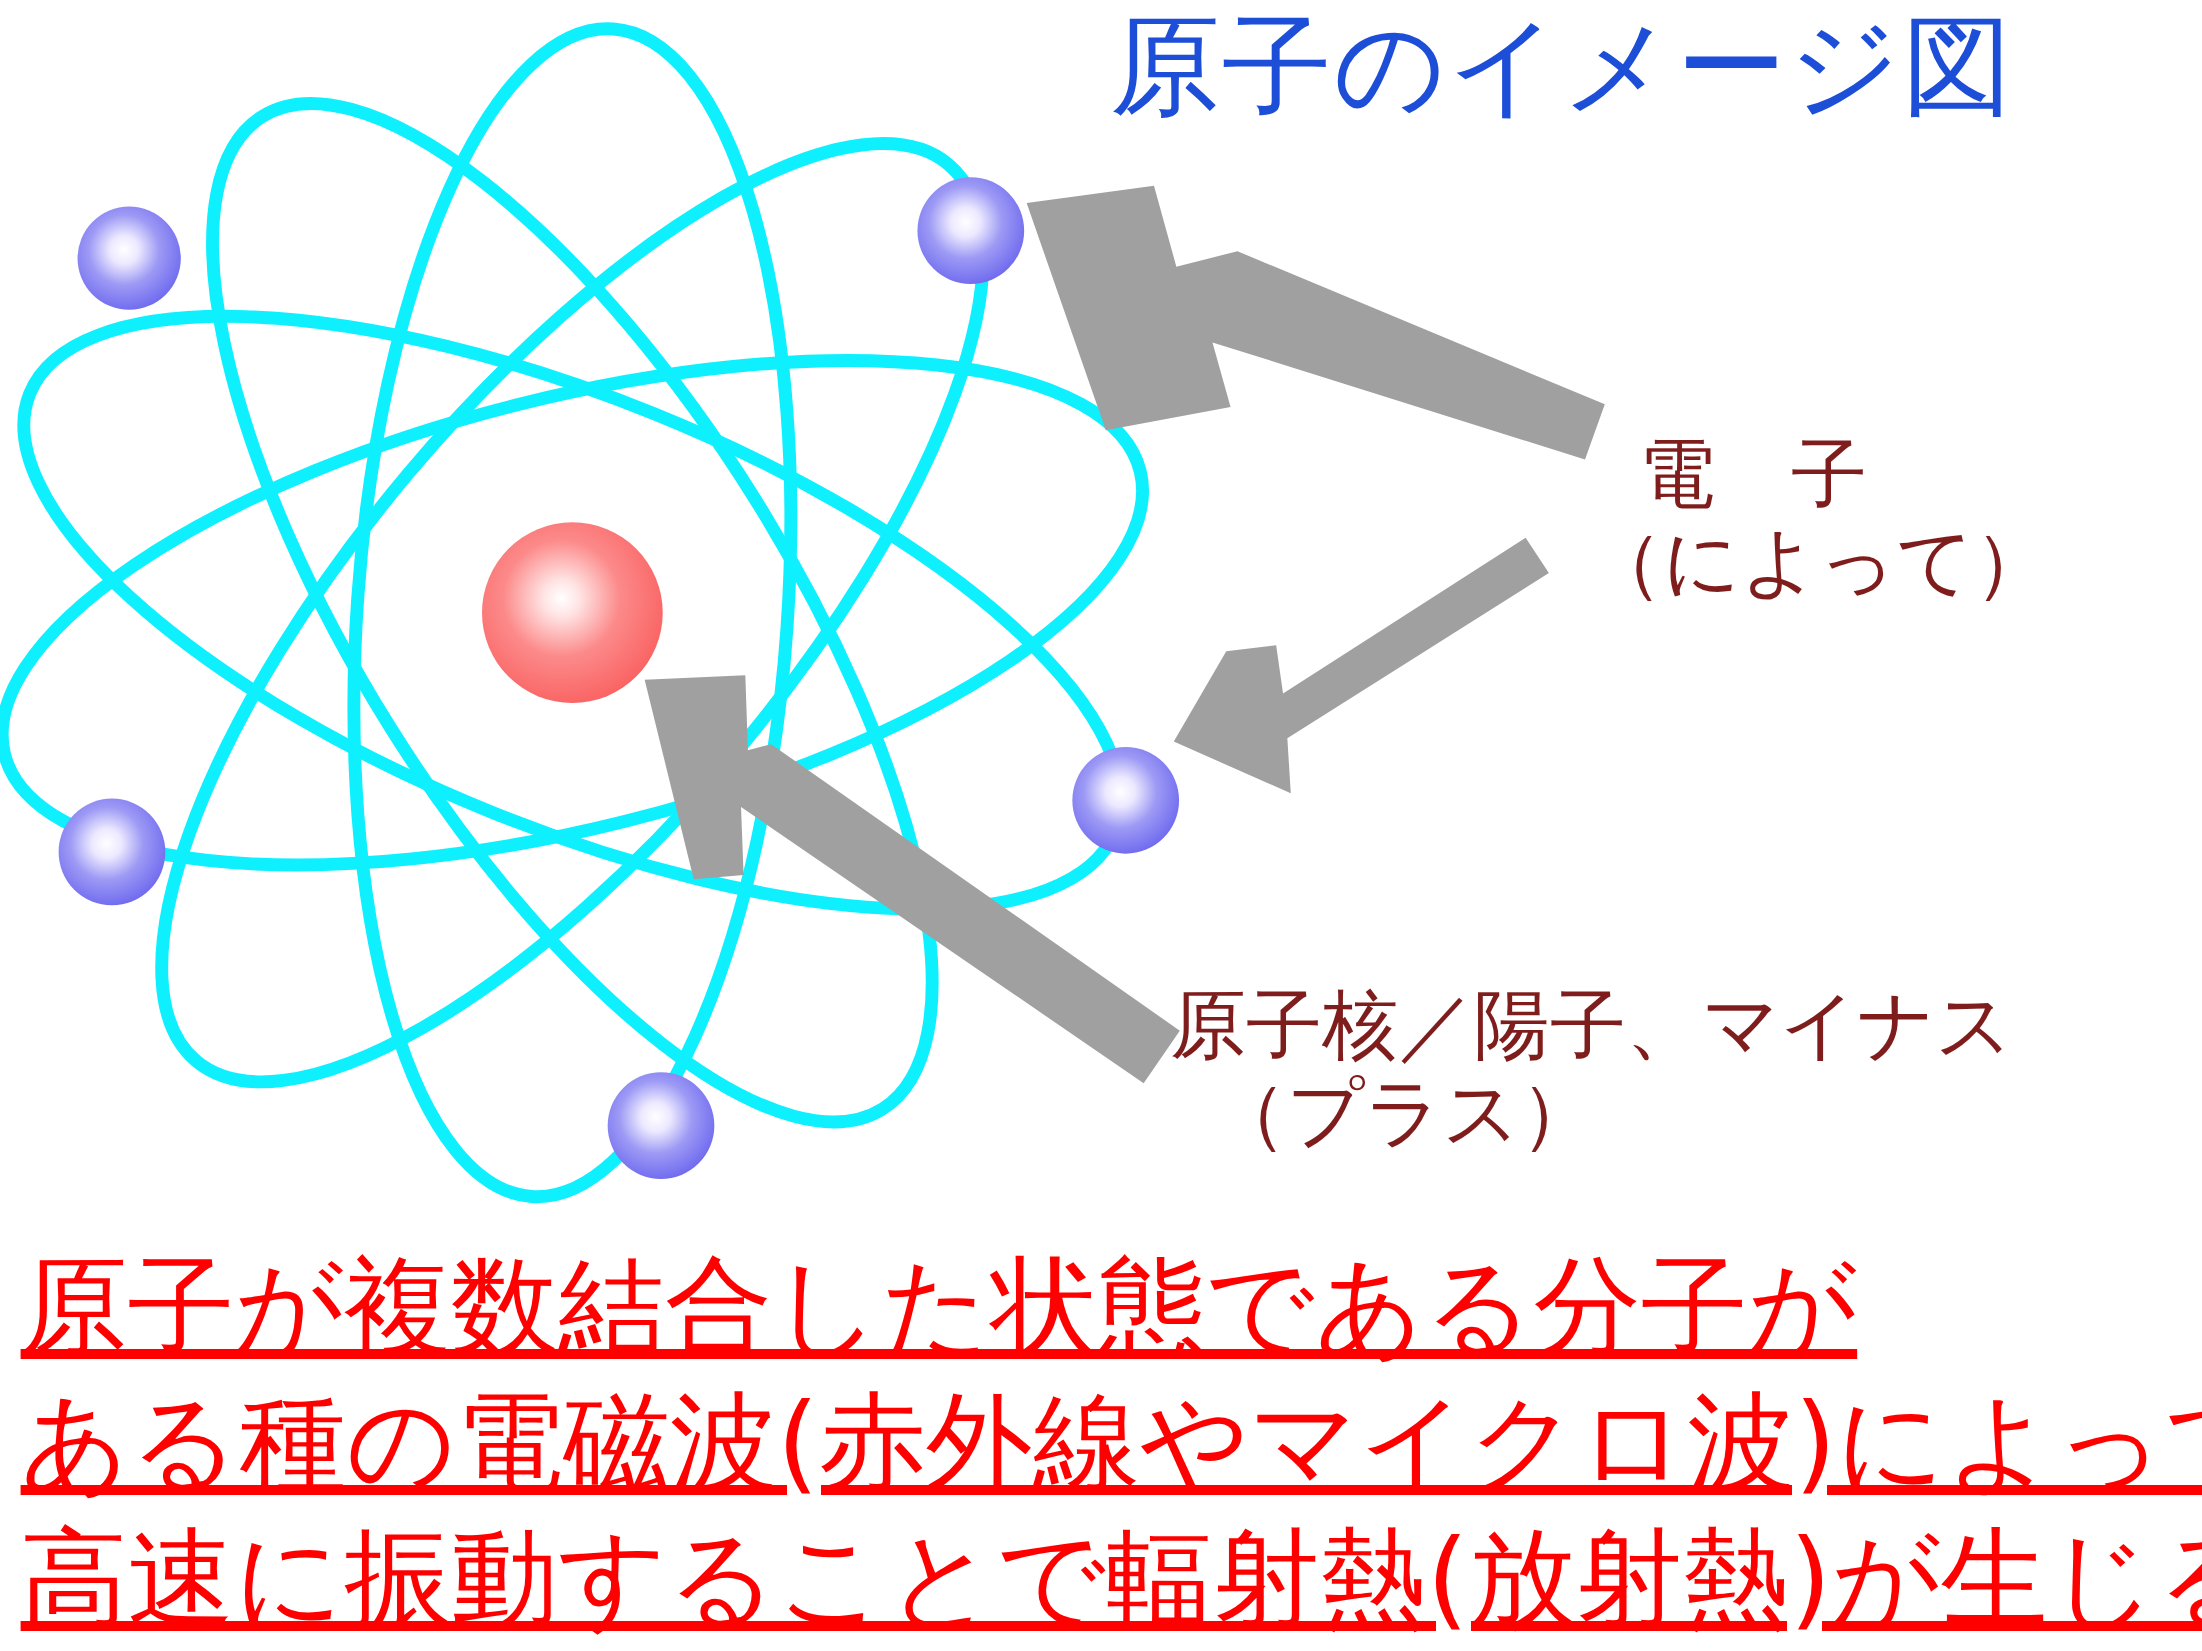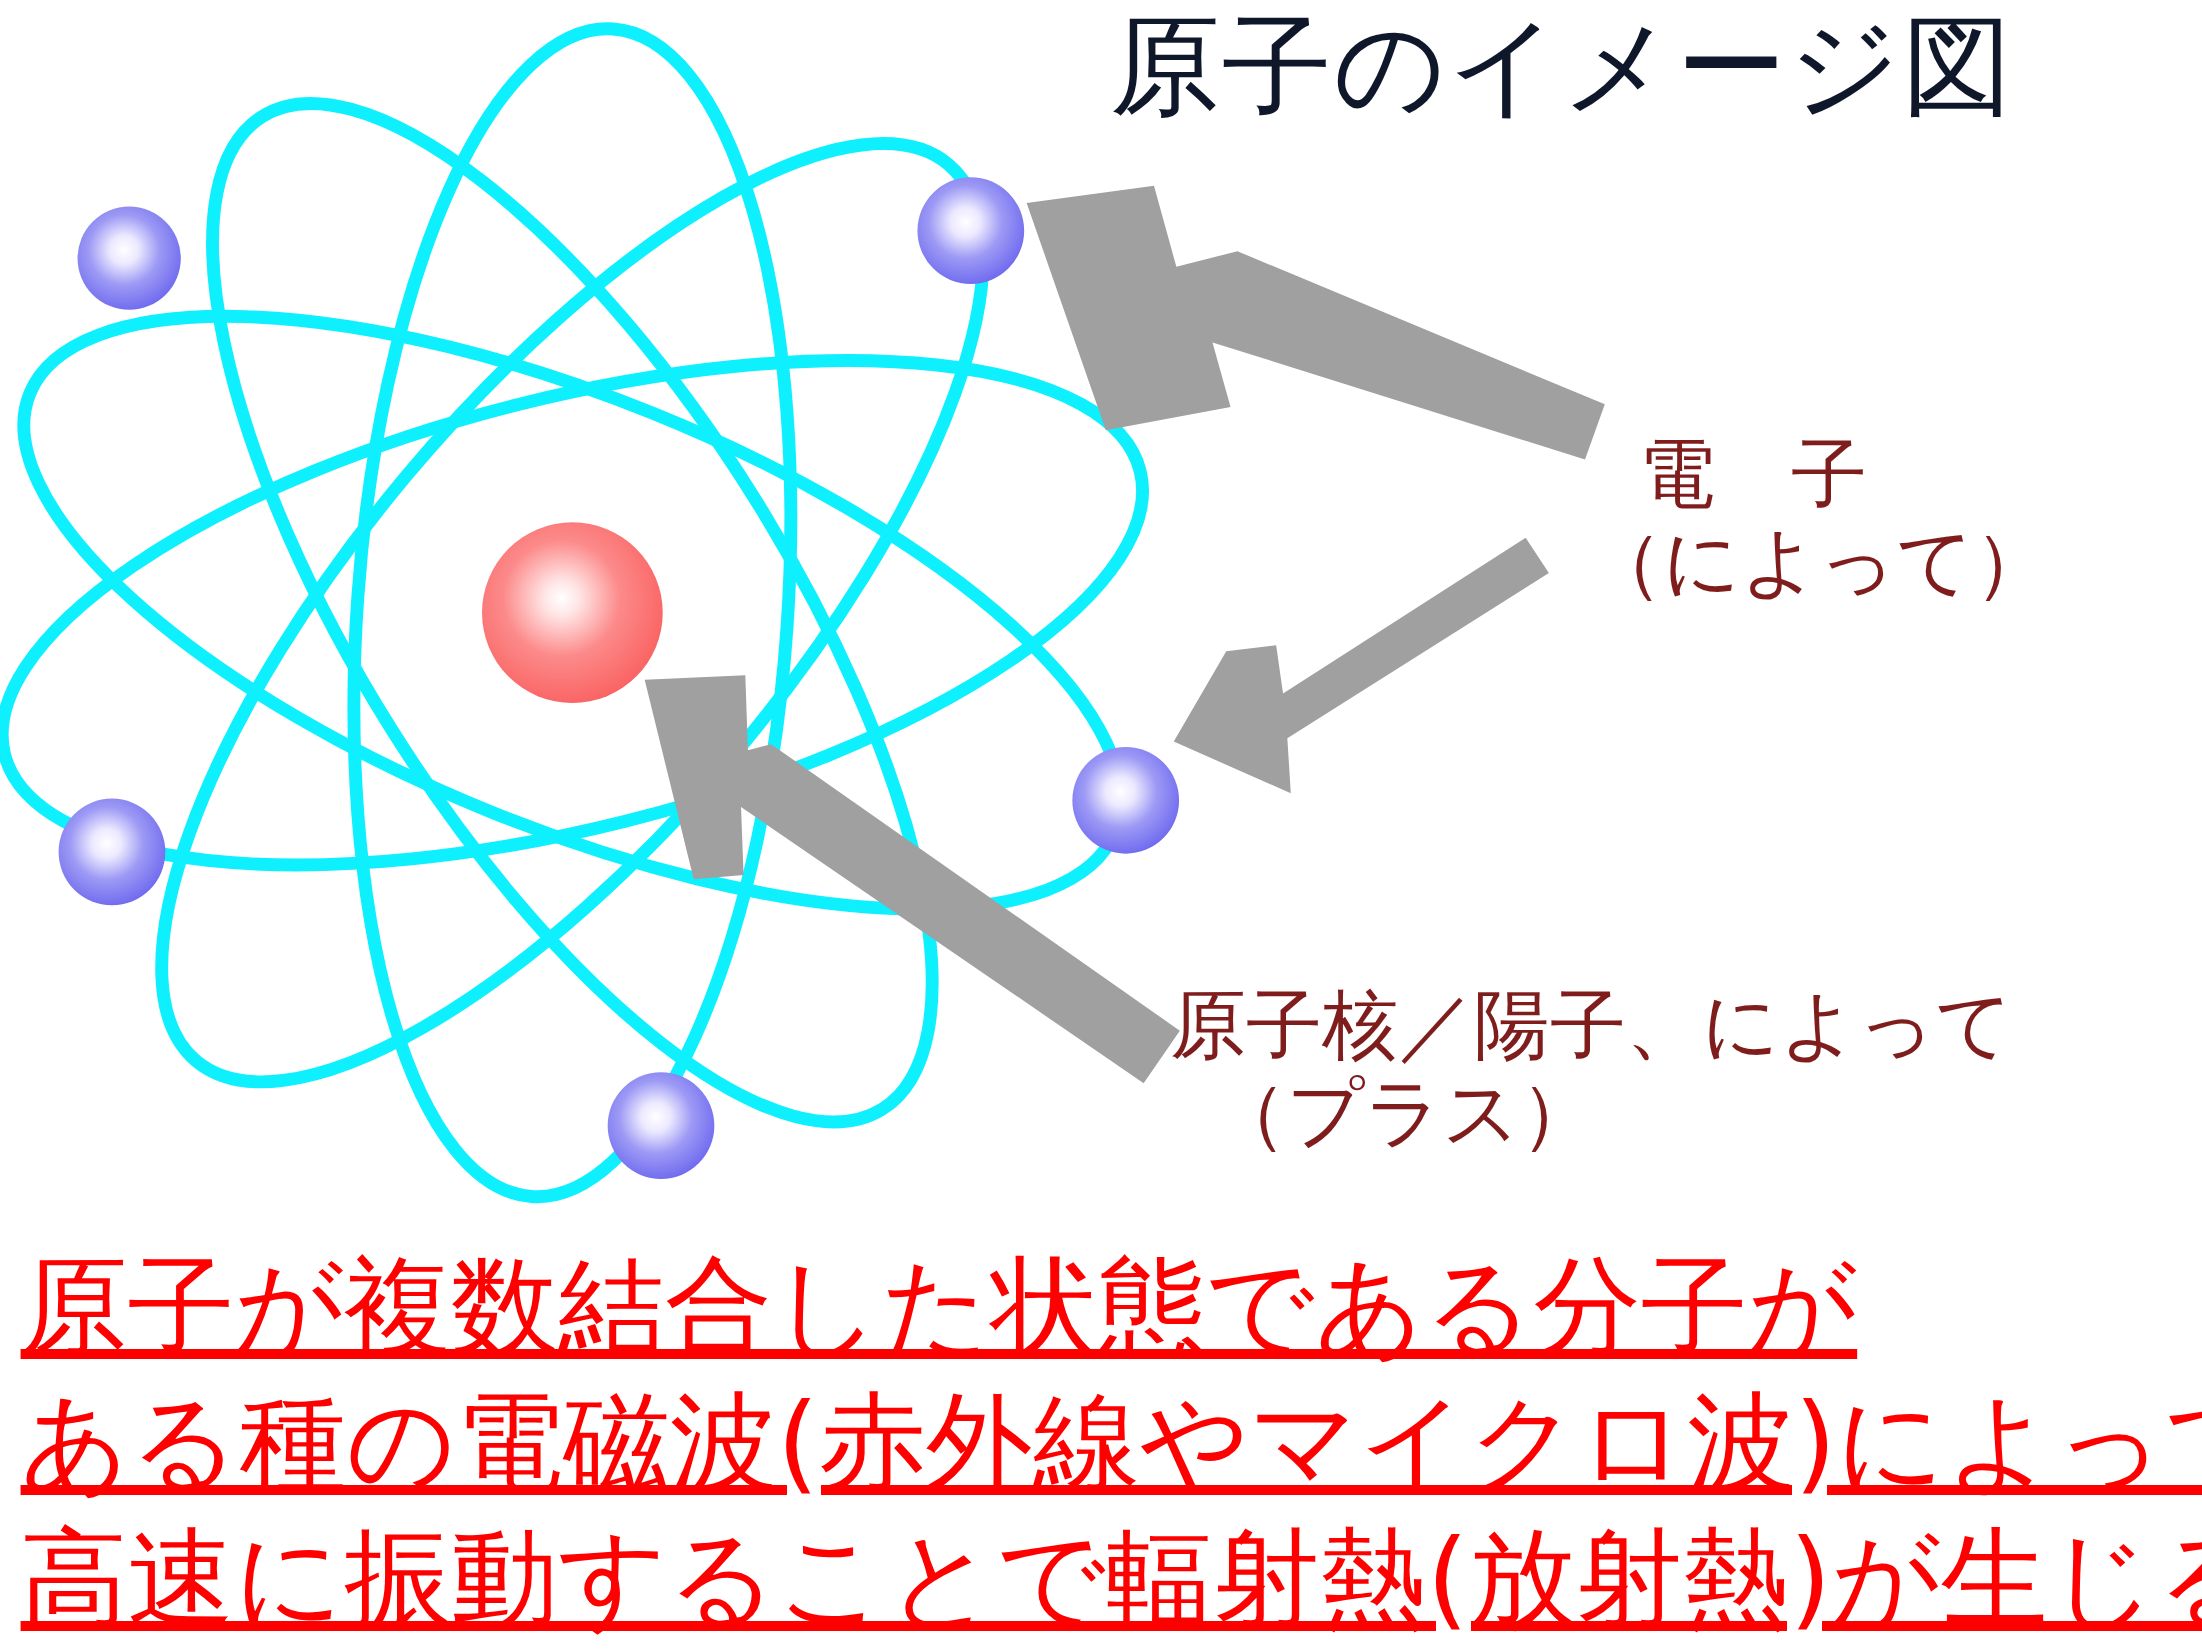--- a/index.html
+++ b/index.html
@@ -34,21 +34,21 @@
     height: 1222px;
   }
 
   
   #slide-title {
     position: absolute;
     left: 1110px;
     top: 8.6px;
     font-size: 110px;
     line-height: 1.05;
-    color: #0f172a;
+    color: #1d4ed8;
     letter-spacing: 1.7px;
     white-space: nowrap;
     font-weight: 400;
   }
 
   
   .callout {
     position: absolute;
     color: #7f1d1d;
     font-size: 76px;
@@ -143,21 +143,21 @@
   </svg>
 
   <div id="slide-title">原子のイメージ図</div>
 
   <div id="label-electron" class="callout">
     <div class="ln1">電　子</div>
     <div class="ln2">（によって）</div>
   </div>
 
   <div id="label-nucleus" class="callout">
-    <div class="ln1">原子核／陽子、によって</div>
+    <div class="ln1">原子核／陽子、マイナス</div>
     <div class="ln2">（プラス）</div>
   </div>
 
   <div id="bottom-note">
     <span class="nline">原子が複数結合した状態である分子が</span>
     <span class="nline">ある種の電磁波(赤外線やマイクロ波)によって</span>
     <span class="nline">高速に振動することで輻射熱(放射熱)が生じる</span>
   </div>
 
 </div>

